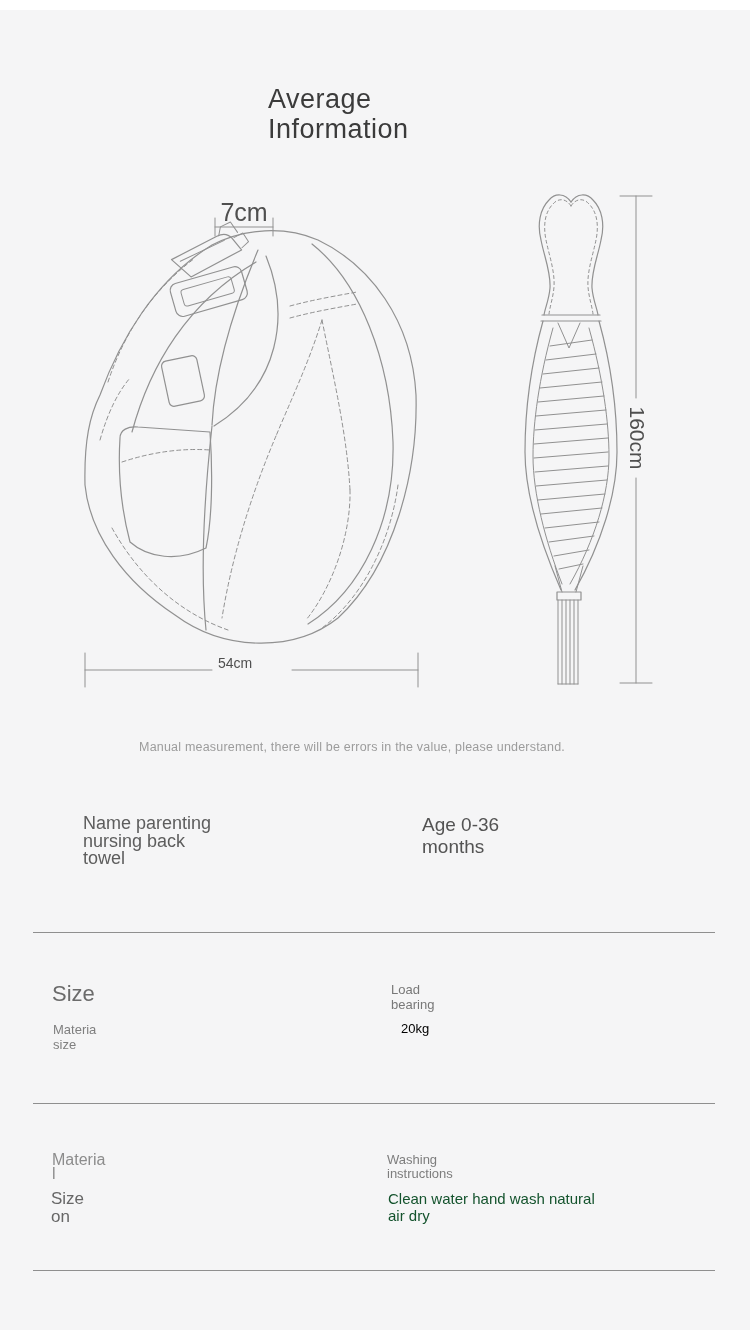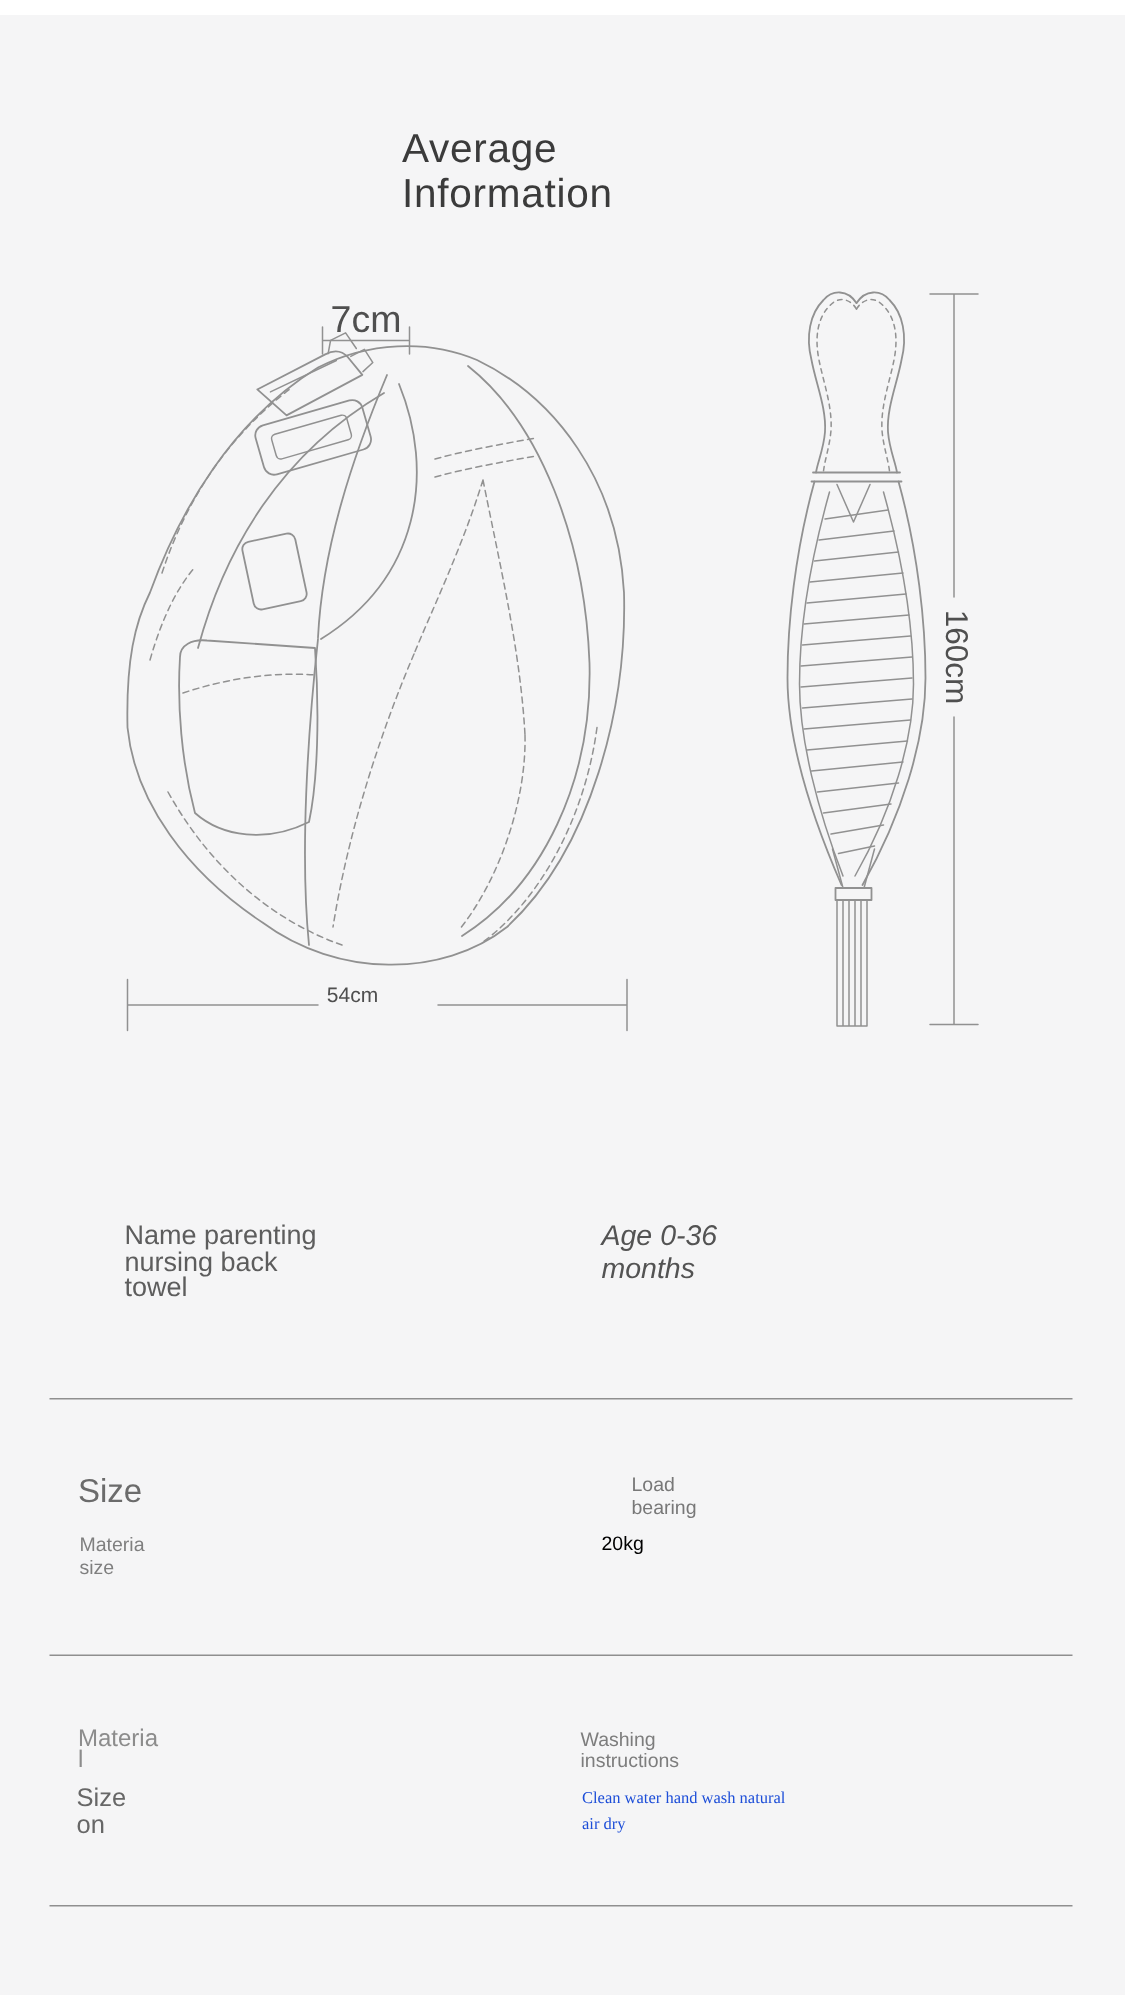--- a/index.html
+++ b/index.html
@@ -11,33 +11,33 @@
   .svg-front{left:60px;top:190px;}
   .svg-side{left:515px;top:188px;}
   .stroke{fill:none;stroke:#919191;stroke-width:1.2;stroke-linecap:round;stroke-linejoin:round;}
   .thin{stroke-width:1;}
   .dash{stroke-dasharray:4 3;}
   .dash2{stroke-dasharray:3 3;}
   .meas-text{font-family:"Liberation Sans",sans-serif;fill:#4f4f4f;}
   .disclaimer{position:absolute;left:0;top:740px;width:704px;margin:0;text-align:center;font-size:12.5px;color:#9c9c9c;letter-spacing:.2px;}
   .pre{white-space:pre-line;}
   .name{position:absolute;left:83px;top:815px;font-size:18px;line-height:17.5px;color:#5d5d5d;}
-  .age{position:absolute;left:401px;top:814px;font-size:19px;line-height:22px;color:#535353;font-style:italic;}
+  .age{position:absolute;left:422px;top:814px;font-size:19px;line-height:22px;color:#535353;}
   .divider{position:absolute;left:33px;width:682px;height:1px;background:#8f8f8f;}
   .d1{top:932px;}
   .d2{top:1103px;}
   .d3{top:1270px;}
   .size-head{position:absolute;left:52px;top:981px;font-size:22px;color:#6b6b6b;}
   .size-sub{position:absolute;left:53px;top:1023px;font-size:13px;line-height:14.5px;color:#7f7f7f;}
-  .load-label{position:absolute;left:391px;top:983px;font-size:13px;line-height:14.5px;color:#787878;margin-left:30px;}
+  .load-label{position:absolute;left:391px;top:983px;font-size:13px;line-height:14.5px;color:#787878;}
   .load-value{position:absolute;left:401px;top:1021px;font-size:13px;color:#000000;}
   .mat-label{position:absolute;left:52px;top:1153px;font-size:16px;line-height:14px;color:#8c8c8c;}
   .mat-value{position:absolute;left:51px;top:1190px;font-size:17px;line-height:17.5px;color:#676767;}
   .wash-label{position:absolute;left:387px;top:1153px;font-size:13px;line-height:14px;color:#7d7d7d;}
-  .wash-value{position:absolute;left:388px;top:1191px;font-size:11px;line-height:16.5px;color:#1d4ed8;font-family:Liberation Serif, serif;}
+  .wash-value{position:absolute;left:388px;top:1191px;font-size:15px;line-height:16.5px;color:#14532d;}
 </style>
 </head>
 <body>
 
 <div class="canvas">
 
   <div class="top-strip"></div>
 
   <h1 class="title pre">Average
 Information</h1>
@@ -109,20 +109,21 @@
     <g>
       <path class="stroke thin" d="M43,412 L43,496 M47,412 L47,496 M51,412 L51,496 M55,412 L55,496 M59,412 L59,496 M63,412 L63,496 M43,496 L63,496"></path>
     </g>
 
     <g>
       <path class="stroke thin" d="M121,8 L121,210 M121,290 L121,495 M105,8 L137,8 M105,495 L137,495"></path>
       <text class="meas-text" transform="translate(121 250) rotate(90)" text-anchor="middle" dominant-baseline="middle" font-size="21" fill="#575757">160cm</text>
     </g>
   </svg>
 
+  <p class="disclaimer">Manual measurement, there will be errors in the value, please understand.</p>
 
   <div class="name pre">Name parenting
 nursing back
 towel</div>
   <div class="age pre">Age 0-36
 months</div>
 
   <div class="divider d1"></div>
 
   <div class="size-head">Size</div>

